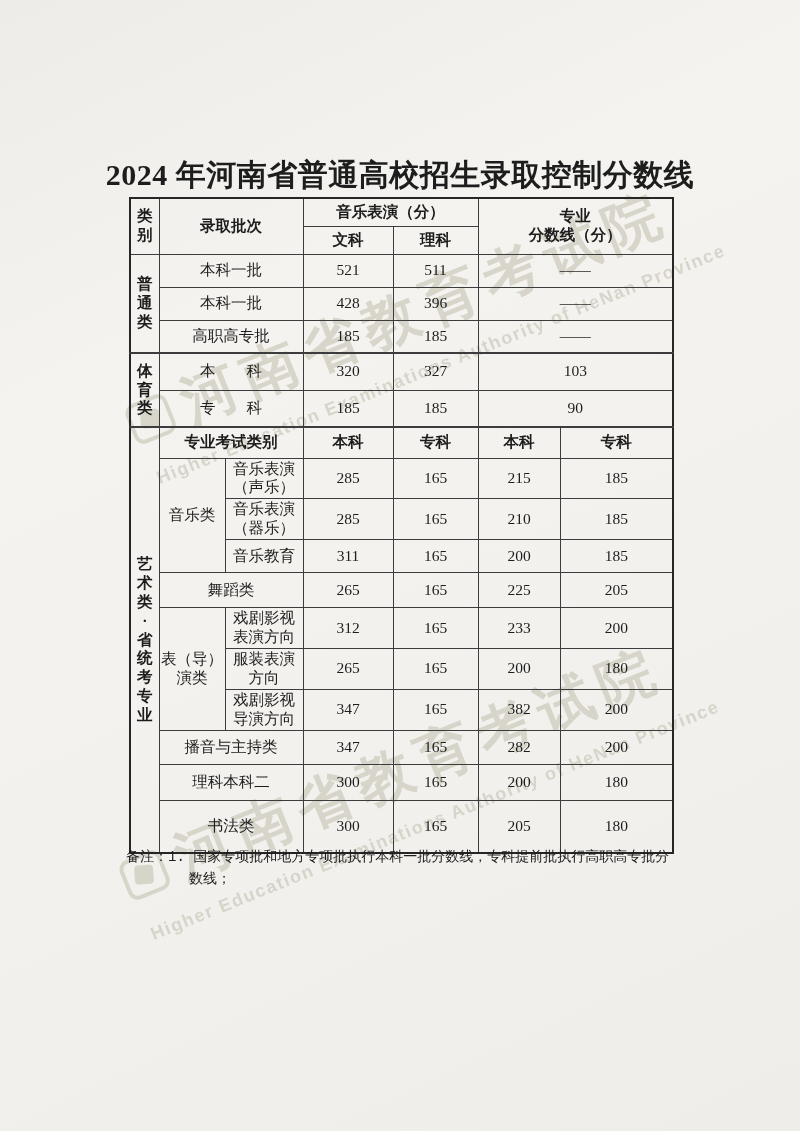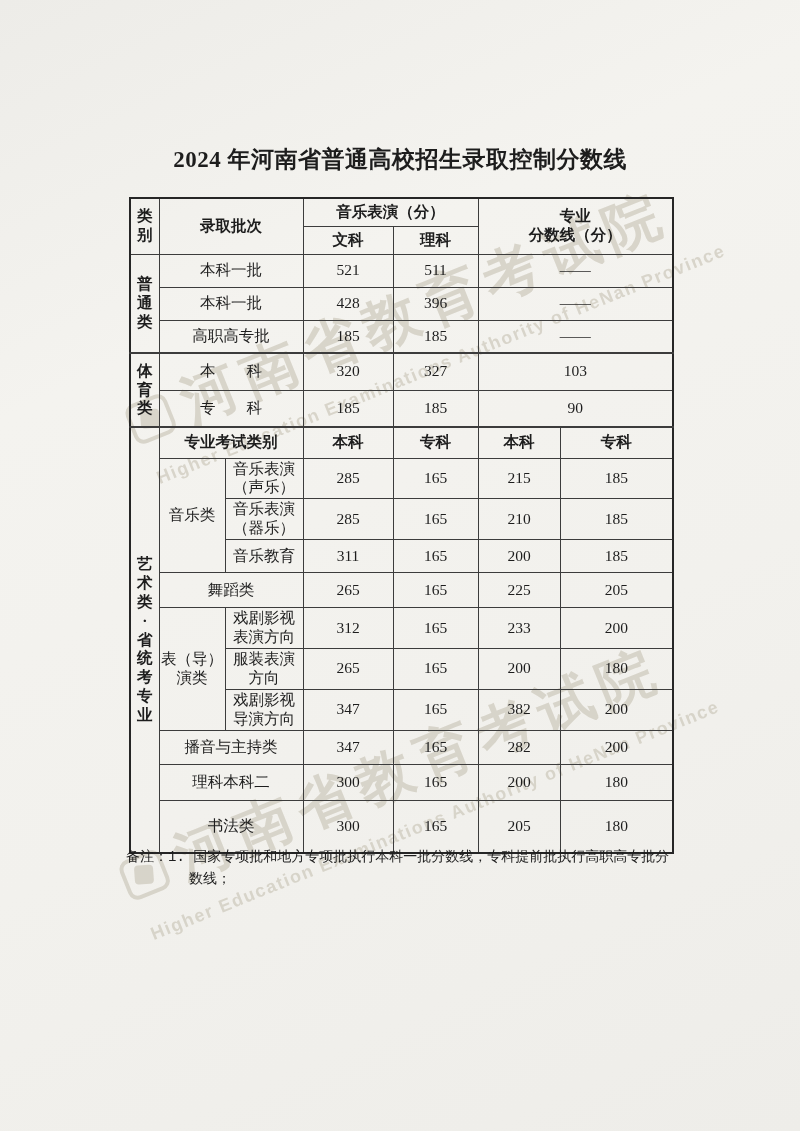--- a/index.html
+++ b/index.html
@@ -23,22 +23,22 @@
   .wm-logo::after {
     content:""; position:absolute; left:8px; top:7px; width:19px; height:19px;
     background:currentColor; border-radius:4px; transform:rotate(18deg);
   }
   .wm-cn { font-size:56px; font-weight:bold; letter-spacing:9px; }
   .wm-en { font-family:"Liberation Sans","DejaVu Sans",sans-serif; font-size:18px; font-weight:bold; letter-spacing:1.6px; margin-top:10px; margin-left:6px; }
   .wm1 { left:116px; top:392px; }
   .wm2 { left:110px; top:848px; }
   
   .title {
-    position:absolute; z-index:1; left:0; right:0; top:144px; text-align:center;
-    font-size:23px; font-weight:bold; letter-spacing:.5px;
+    position:absolute; z-index:1; left:0; right:0; top:155px; text-align:center;
+    font-size:30px; font-weight:bold; letter-spacing:.5px;
   }
   
   table.score {
     position:absolute; z-index:1; left:129px; top:197px;
     border-collapse:collapse; table-layout:fixed; width:543px;
     background:transparent;
     border:2px solid #262626;
   }
   table.score td {
     border:1px solid #3c3c3c; text-align:center; vertical-align:middle;

